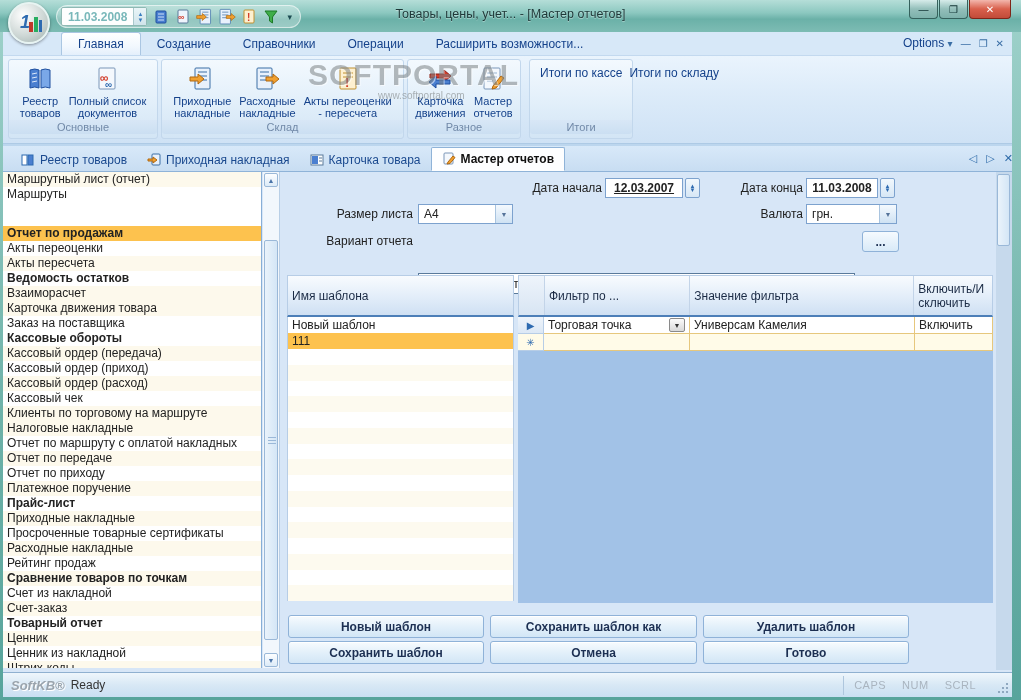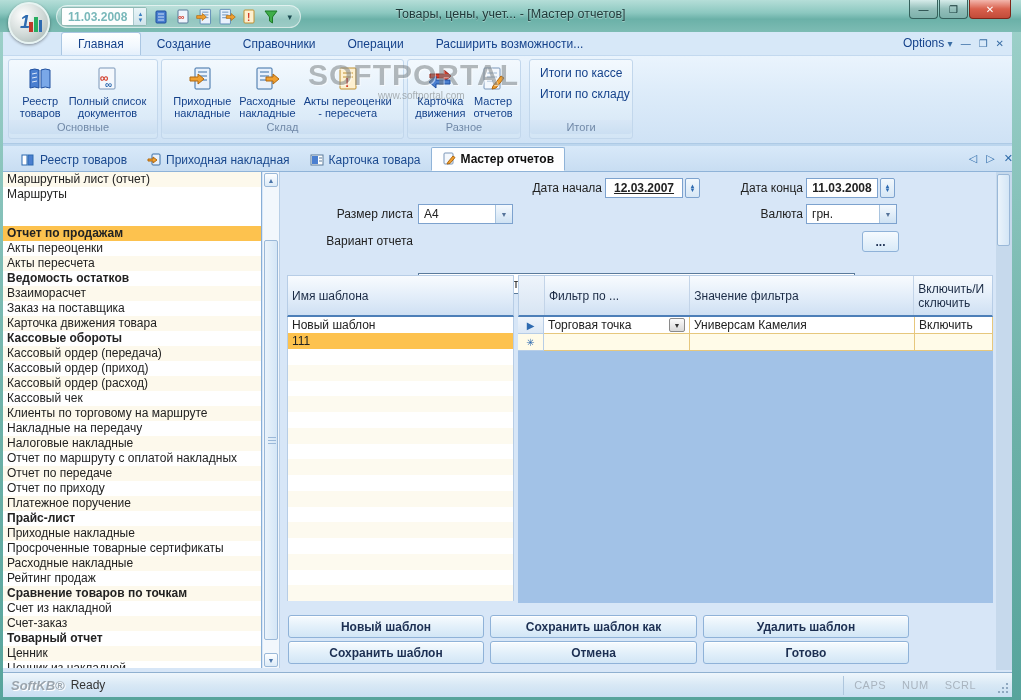--- a/index.html
+++ b/index.html
@@ -57,21 +57,21 @@
     background:linear-gradient(180deg,#f3f9fe 0%,#e2effa 55%,#d3e5f5 100%); }
   .rgroup .btns{ position:absolute; left:0; right:0; top:2px; bottom:15px;
     display:flex; justify-content:center; gap:2px; }
   .rbtn{ display:flex; flex-direction:column; align-items:center; justify-content:flex-start;
     padding:3px 3px 0; border-radius:3px; }
   .rbtn .ic{ width:28px; height:28px; }
   .rbtn .lbl{ margin-top:2px; font-size:11px; line-height:12px; color:#15428b; text-align:center; white-space:pre-line; }
   .rgroup .gname{ position:absolute; left:0; right:0; bottom:4px; height:14px;
     font-size:11px; color:#7189a8; text-align:center; line-height:14px;
     background:linear-gradient(180deg,#d8e7f6,#cbdff2); border-radius:0 0 3px 3px; }
-  .rlinks{ position:absolute; left:10px; right:4px; top:6px; bottom:15px; display:flex; flex-direction:column; gap:7px; }
+  .rlinks{ position:absolute; left:10px; right:4px; top:6px; bottom:15px; display:flex; gap:7px; }
   .rlink{ color:#15428b; font-size:12px; white-space:nowrap; }
   .watermark{ position:absolute; left:308px; top:58px; width:200px; pointer-events:none; z-index:25; }
   .watermark .big{ font-size:30px; font-weight:bold; letter-spacing:1px; color:#7e8486; opacity:.55;
     text-shadow:1px 1px 0 #fff; }
   .watermark .small{ font-size:10px; color:#8d9395; opacity:.7; margin-left:70px; margin-top:-2px; }
   
   .doctabs{ position:absolute; left:3px; top:146px; width:1009px; height:26px;
     background:linear-gradient(180deg,#d8e9f9,#c8ddf2); border-bottom:1px solid #8fb3d8;
     display:flex; align-items:flex-end; padding-left:8px; }
   .dtab{ display:flex; align-items:center; gap:5px; height:22px; padding:0 10px;
@@ -415,29 +415,28 @@
   <div class="content">
 
     <div class="report-list" id="report-list">
         <div class="rl-item alt">Маршрутный лист (отчет)</div>
         <div class="rl-item">Маршруты</div>
         <div class="rl-item alt bold selected">Отчет по продажам</div>
         <div class="rl-item">Акты переоценки</div>
         <div class="rl-item alt">Акты пересчета</div>
         <div class="rl-item bold">Ведомость остатков</div>
         <div class="rl-item alt">Взаиморасчет</div>
+        <div class="rl-item alt">Карточка движения товара</div>
         <div class="rl-item">Заказ на поставщика</div>
-        <div class="rl-item alt">Карточка движения товара</div>
         <div class="rl-item bold">Кассовые обороты</div>
         <div class="rl-item alt">Кассовый ордер (передача)</div>
         <div class="rl-item">Кассовый ордер (приход)</div>
         <div class="rl-item alt">Кассовый ордер (расход)</div>
         <div class="rl-item">Кассовый чек</div>
         <div class="rl-item alt">Клиенты по торговому на маршруте</div>
-        <div class="rl-item">Накладные на передачу</div>
         <div class="rl-item alt">Налоговые накладные</div>
         <div class="rl-item">Отчет по маршруту с оплатой накладных</div>
         <div class="rl-item alt">Отчет по передаче</div>
         <div class="rl-item">Отчет по приходу</div>
         <div class="rl-item alt">Платежное поручение</div>
         <div class="rl-item bold">Прайс-лист</div>
         <div class="rl-item alt">Приходные накладные</div>
         <div class="rl-item">Просроченные товарные сертификаты</div>
         <div class="rl-item alt">Расходные накладные</div>
         <div class="rl-item">Рейтинг продаж</div>

